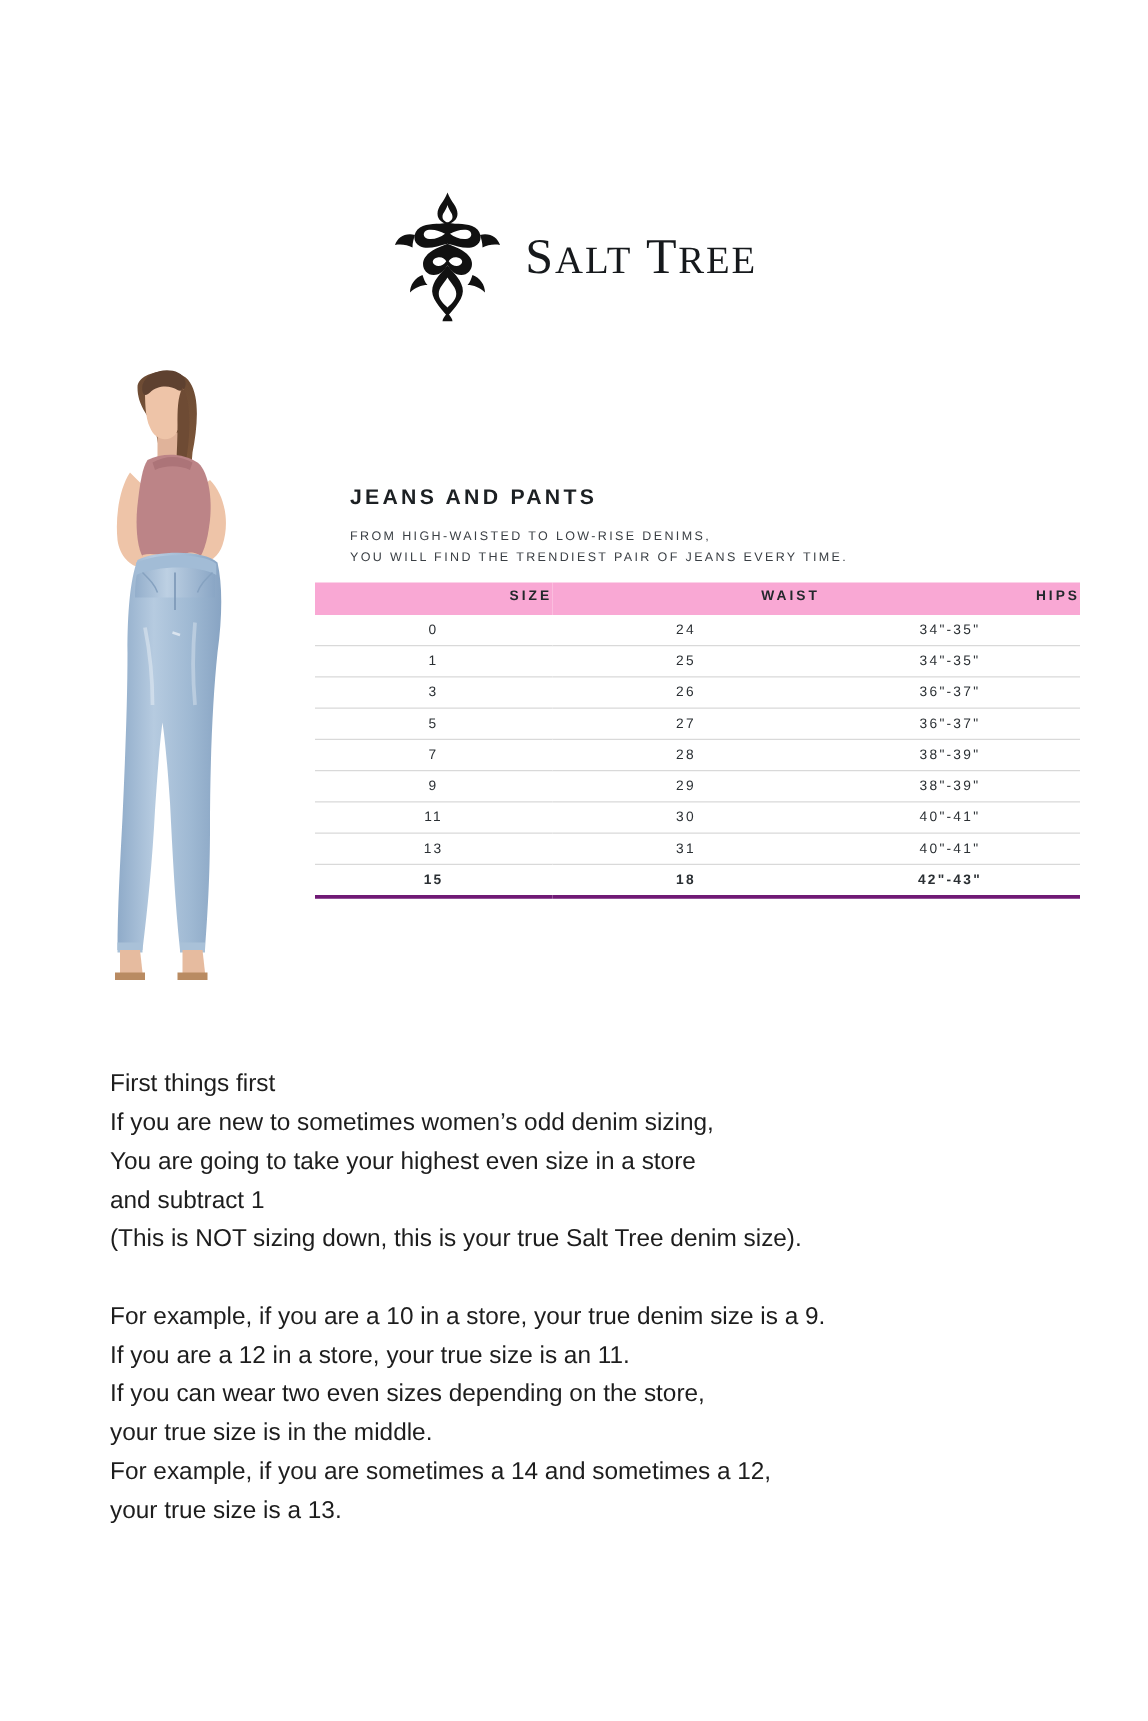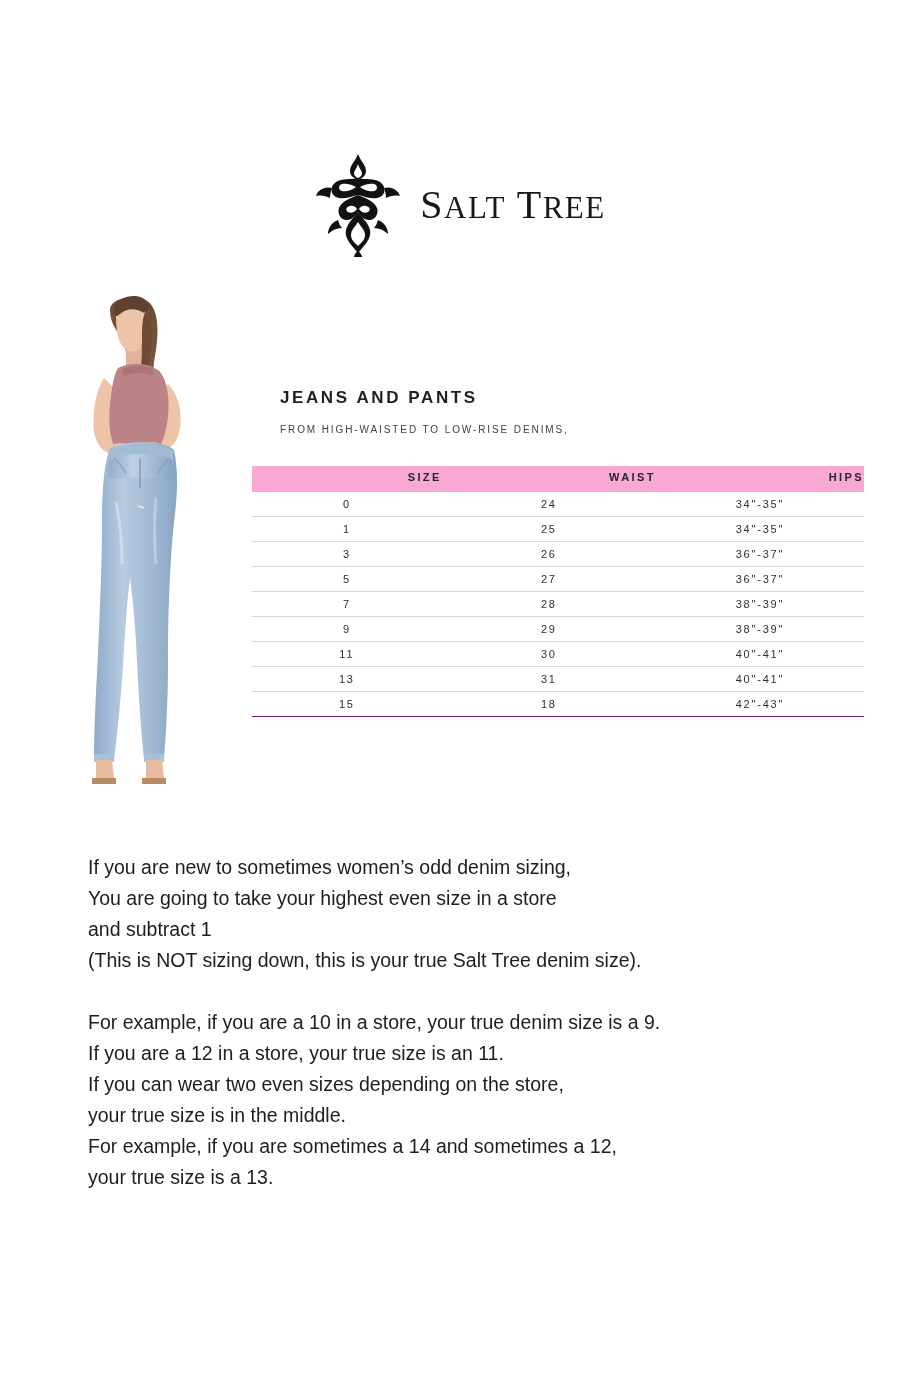--- a/index.html
+++ b/index.html
@@ -97,21 +97,22 @@
     font-size: 11px;
     color: #23282c;
   }
   .size-table tbody td {
     text-align: center;
     padding: 6px 0 6px 0;
     border-bottom: 1px solid #d9d9d9;
     font-size: 11px;
   }
   .size-table tbody tr:last-child td {
-    border-bottom: 1px solid #701a75;
+    border-bottom: 3px solid #701a75;
+    font-weight: bold;
   }
   .col-size  { width: 31%; }
   .col-waist { width: 35%; }
   .col-hips  { width: 34%; }
 
   
   .body-copy {
     position: absolute;
     left: 88px;
     top: 852px;
@@ -216,20 +217,21 @@
     <path d="M44 468 L60 468 L62 486 C62 492 46 494 44 488 Z" fill="#e6bb9f"></path>
     <path d="M94 468 L110 468 L112 486 C112 492 96 494 94 488 Z" fill="#e6bb9f"></path>
     <path d="M40 486 L64 486 L64 492 L40 492 Z" fill="#b98b62"></path>
     <path d="M90 486 L114 486 L114 492 L90 492 Z" fill="#b98b62"></path>
   </svg>
 </div>
 
 <div class="section-head">
   <div class="section-title">JEANS AND PANTS</div>
   <p class="section-sub">FROM HIGH-WAISTED TO LOW-RISE DENIMS,</p>
+  <p class="section-sub">YOU WILL FIND THE TRENDIEST PAIR OF JEANS EVERY TIME.</p>
 </div>
 
 <table class="size-table">
   <thead>
     <tr>
       <th class="col-size">SIZE</th>
       <th class="col-waist">WAIST</th>
       <th class="col-hips">HIPS</th>
     </tr>
   </thead>
@@ -276,20 +278,21 @@
     </tr>
     <tr>
       <td>15</td>
       <td>18</td>
       <td>42"-43"</td>
     </tr>
   </tbody>
 </table>
 
 <div class="body-copy">
+  <p>First things first</p>
   <p>If you are new to sometimes women’s odd denim sizing,</p>
   <p>You are going to take your highest even size in a store</p>
   <p>and subtract 1</p>
   <p>(This is NOT sizing down, this is your true Salt Tree denim size).</p>
   <div class="gap"></div>
   <p>For example, if you are a 10 in a store, your true denim size is a 9.</p>
   <p>If you are a 12 in a store, your true size is an 11.</p>
   <p>If you can wear two even sizes depending on the store,</p>
   <p>your true size is in the middle.</p>
   <p>For example, if you are sometimes a 14 and sometimes a 12,</p>

